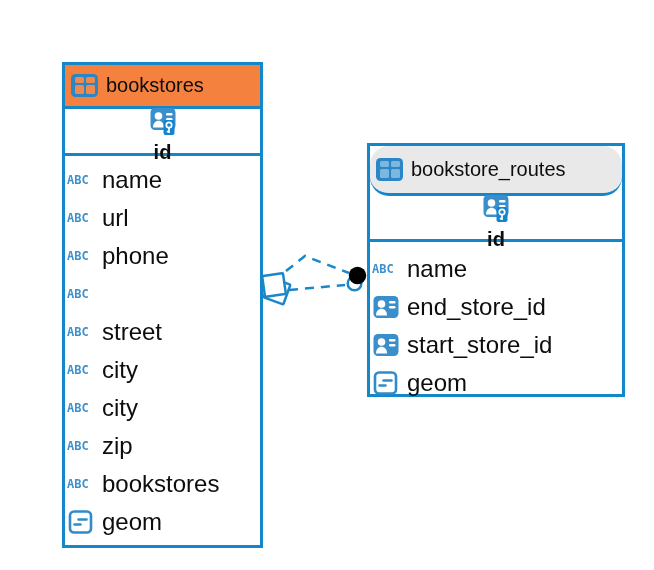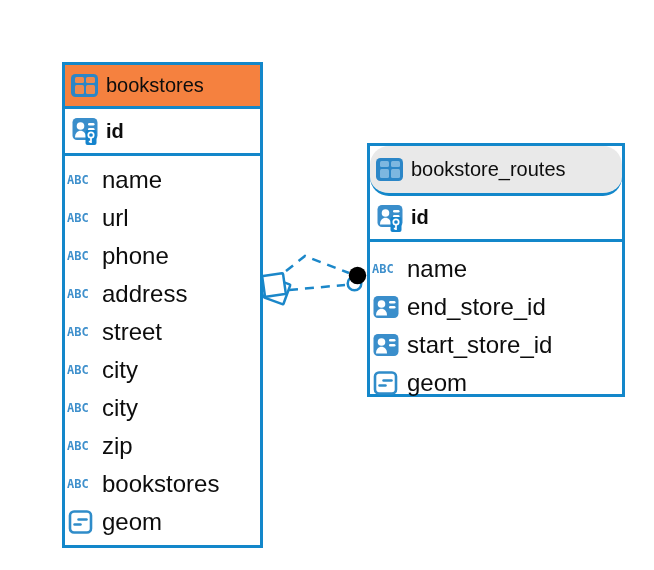--- a/index.html
+++ b/index.html
@@ -18,21 +18,21 @@
   .t-header{
     display:flex;align-items:center;gap:8px;
     padding:0 6px;border-bottom:3px solid #1387ca;box-sizing:border-box;
   }
   .t-bookstores .t-header{height:44px;}
   .t-routes .t-header{height:50px;border-radius:19px;}
   .t-title{font-size:20px;font-weight:400;white-space:nowrap;}
 
   .t-pk-row{
     display:flex;align-items:center;gap:8px;padding:0 6px;
-    border-bottom:3px solid #1387ca;box-sizing:border-box;background:#fff;
+    border-bottom:3px solid #1387ca;box-sizing:border-box;background:#fff;flex-direction:column;
   }
   .t-bookstores .t-pk-row{height:47px;}
   .t-routes .t-pk-row{height:46px;}
   .pk-name{font-size:20px;font-weight:700;}
 
   .t-cols{box-sizing:border-box;}
   .t-bookstores .t-cols{padding:5px 0 4px 0;}
   .t-routes .t-cols{padding:8px 0 2px 0;}
   .col-row{display:flex;align-items:center;gap:8px;height:38px;padding:0 2px;}
   .col-name{font-size:24px;font-weight:400;white-space:nowrap;}
@@ -114,21 +114,20 @@
       <div class="col-row">
         <span class="icon abc">ABC</span>
         <span class="col-name">url</span>
       </div>
       <div class="col-row">
         <span class="icon abc">ABC</span>
         <span class="col-name">phone</span>
       </div>
       <div class="col-row">
         <span class="icon abc">ABC</span>
-        <span class="col-name">address</span>
       </div>
       <div class="col-row">
         <span class="icon abc">ABC</span>
         <span class="col-name">street</span>
       </div>
       <div class="col-row">
         <span class="icon abc">ABC</span>
         <span class="col-name">city</span>
       </div>
       <div class="col-row">

